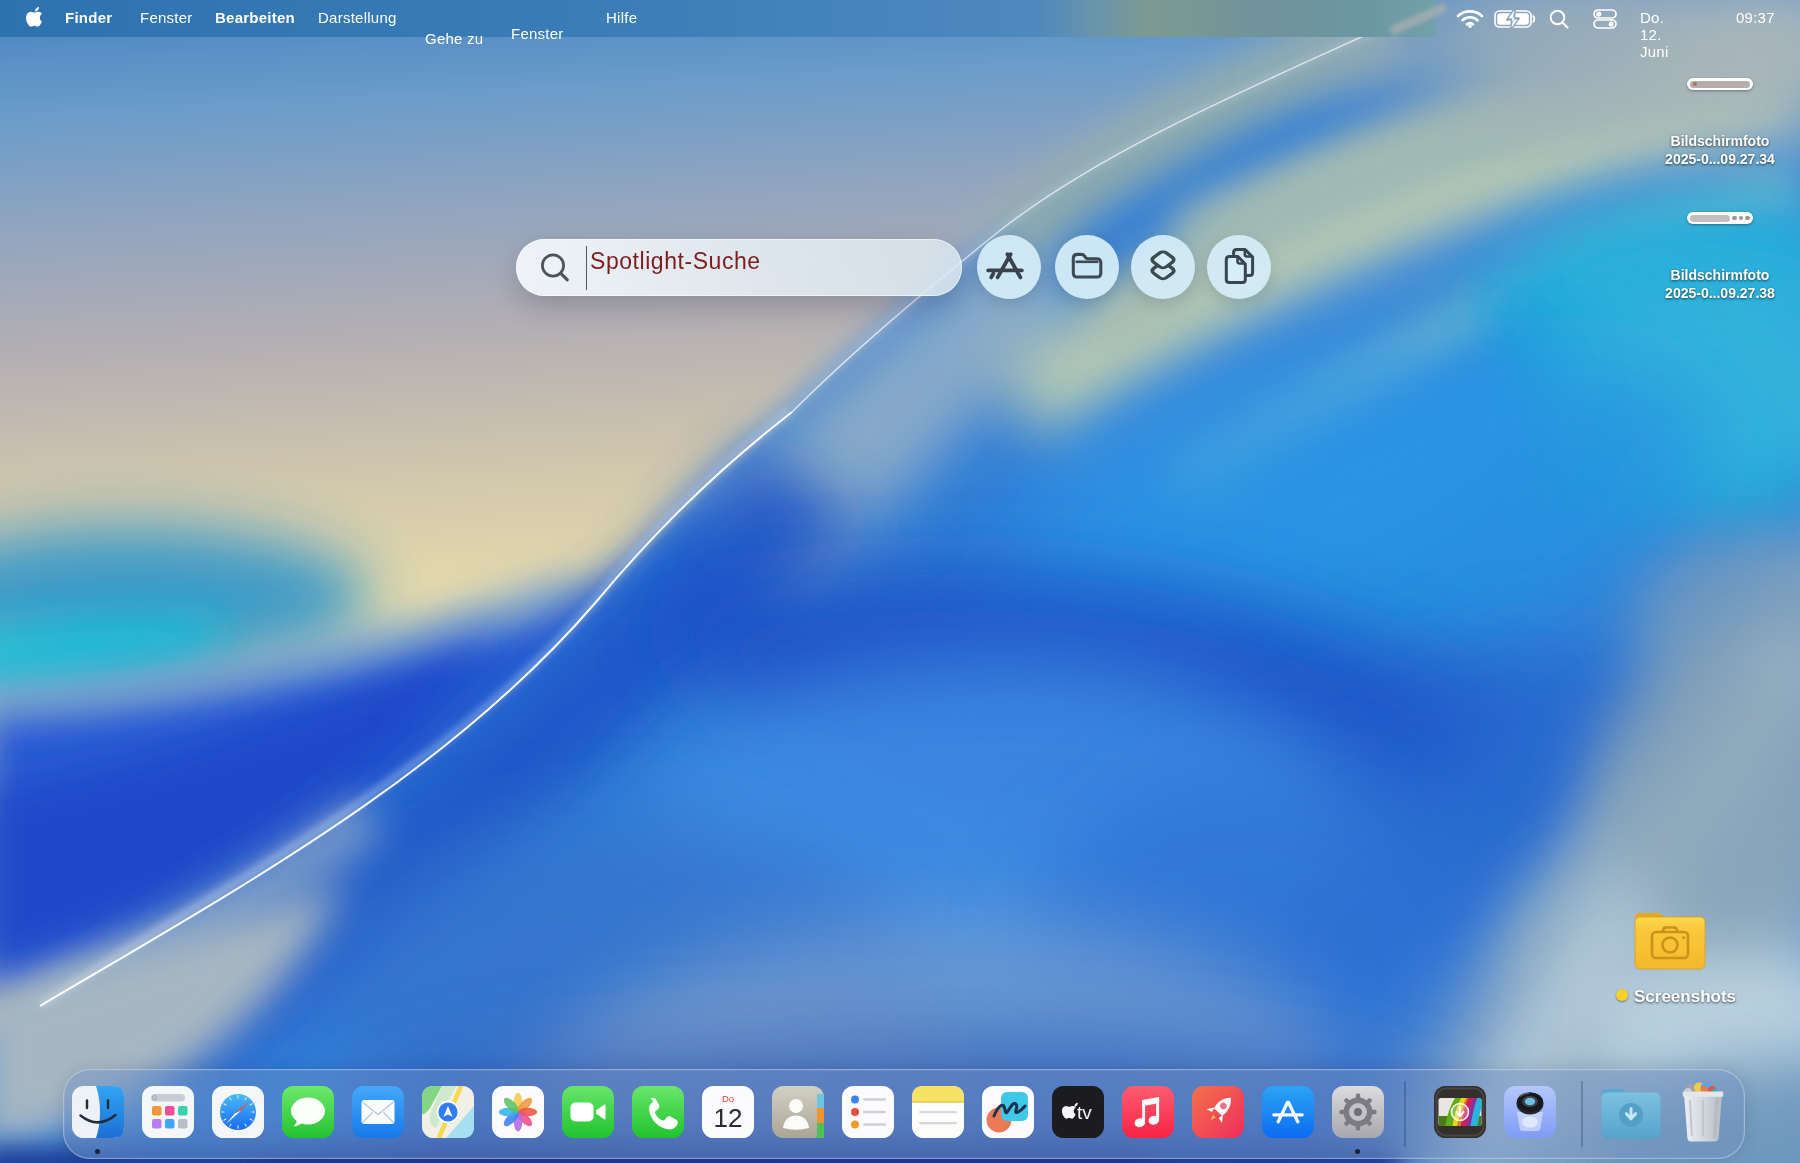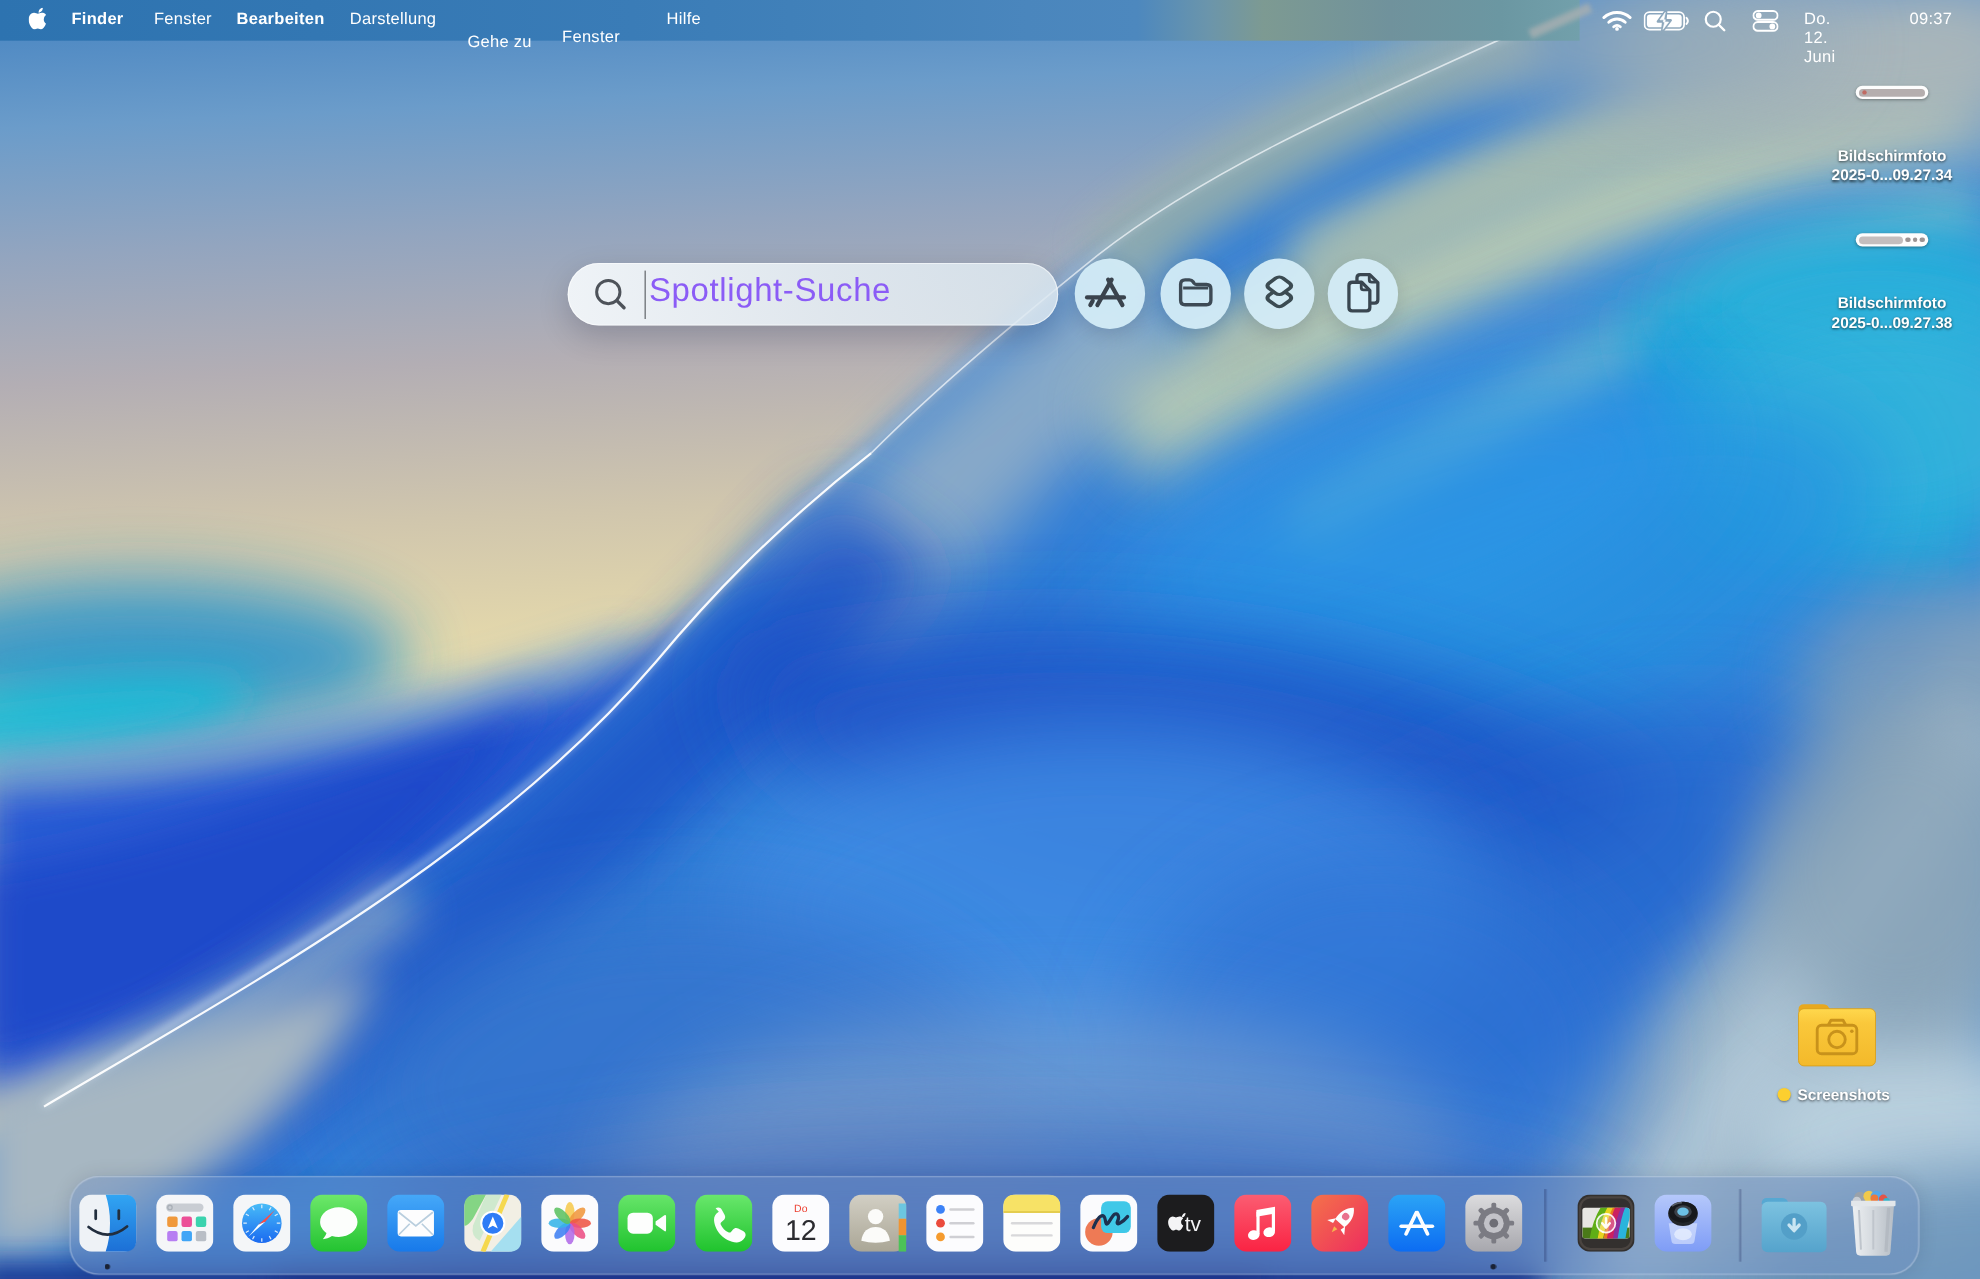--- a/index.html
+++ b/index.html
@@ -163,21 +163,21 @@
   <div class="abs" style="left:1736px;top:9px;">09:37</div>
   <div class="abs" style="left:1414px;top:-11px;width:9px;height:60px;background:rgba(168,175,178,0.8);transform:rotate(66deg);filter:blur(2px);"></div>
 </div>
 
 <div class="abs" style="left:516px;top:239px;width:446px;height:57px;border-radius:29px;background:linear-gradient(90deg,rgba(243,247,250,0.95),rgba(230,238,244,0.88) 55%,rgba(220,232,240,0.84));box-shadow:0 10px 28px rgba(0,0,30,0.18), inset 0 0 0 1px rgba(255,255,255,0.55);"></div>
 <svg class="abs" style="left:540px;top:252px" width="32" height="32" viewBox="0 0 32 32">
   <circle cx="13" cy="13.5" r="10.6" fill="none" stroke="#4e535a" stroke-width="2.7"></circle>
   <path d="M20.8,21.3 L27.3,27.8" stroke="#4e535a" stroke-width="3.1" stroke-linecap="round"></path>
 </svg>
 <div class="abs" style="left:585.5px;top:246px;width:1.8px;height:44px;background:#53575c;"></div>
-<div class="abs" style="left:590px;top:248px;font-size:30px;color:#8b5cf6;letter-spacing:0.55px;">Spotlight-Suche</div>
+<div class="abs" style="left:590px;top:248px;font-size:23px;color:#7f1d1d;letter-spacing:0.55px;">Spotlight-Suche</div>
 
 <div class="abs" style="left:977px;top:235px;width:64px;height:64px;border-radius:50%;background:rgba(211,236,247,0.94);box-shadow:0 6px 16px rgba(0,0,30,0.12);"></div>
 <div class="abs" style="left:1055px;top:235px;width:64px;height:64px;border-radius:50%;background:rgba(211,236,247,0.94);box-shadow:0 6px 16px rgba(0,0,30,0.12);"></div>
 <div class="abs" style="left:1131px;top:235px;width:64px;height:64px;border-radius:50%;background:rgba(211,236,247,0.94);box-shadow:0 6px 16px rgba(0,0,30,0.12);"></div>
 <div class="abs" style="left:1207px;top:235px;width:64px;height:64px;border-radius:50%;background:rgba(211,236,247,0.94);box-shadow:0 6px 16px rgba(0,0,30,0.12);"></div>
 
 <svg class="abs" style="left:977px;top:235px" width="64" height="64" viewBox="0 0 64 64">
   <g stroke="#3a434d" stroke-width="3.8" stroke-linecap="round" fill="none">
     <path d="M20.6,42.4 L33.6,19.2"></path>
     <path d="M43.4,42.4 L30.4,19.2"></path>
@@ -234,21 +234,21 @@
   <path d="M6,13 q0,-5 5,-5 h17 q4,0 5.5,3 l2,3.5 h-29.5 Z" fill="#e8a81e"></path>
   <rect x="6" y="12" width="70" height="52" rx="5" fill="url(#foldG)" stroke="#d89f1d" stroke-width="0.8"></rect>
   <g stroke="#c8921b" stroke-width="2.6" fill="none">
     <rect x="23" y="27" width="36" height="26" rx="4"></rect>
     <path d="M33,27 l2.5,-4.5 h11 L49,27" stroke-linejoin="round"></path>
     <circle cx="41" cy="40" r="7.5"></circle>
   </g>
   <circle cx="54.5" cy="32.5" r="1.6" fill="#c8921b"></circle>
 </svg>
 <div class="abs" style="left:1616px;top:989px;width:12px;height:12px;border-radius:50%;background:#fccf2f;box-shadow:0 1px 2px rgba(0,0,0,0.4);"></div>
-<div class="abs" style="left:1634px;top:987px;font-size:14px;font-weight:700;color:#fff;text-shadow:0 1px 2.5px rgba(0,0,0,0.65);">Screenshots</div>
+<div class="abs" style="left:1634px;top:987px;font-size:17px;font-weight:700;color:#fff;text-shadow:0 1px 2.5px rgba(0,0,0,0.65);">Screenshots</div>
 
 <div class="abs" id="dock" style="left:63px;top:1069px;width:1682px;height:90px;border-radius:27px;background:rgba(112,142,192,0.42);backdrop-filter:blur(16px);box-shadow:inset 0 0 0 1.2px rgba(255,255,255,0.32), 0 0 18px rgba(0,0,40,0.12);"></div>
 <div class="abs" style="left:1404px;top:1081px;width:1.5px;height:66px;background:rgba(30,40,90,0.28);"></div>
 <div class="abs" style="left:1581px;top:1081px;width:1.5px;height:66px;background:rgba(30,40,90,0.28);"></div>
 <div class="abs" style="left:95px;top:1149px;width:5px;height:5px;border-radius:50%;background:#1a2234;"></div>
 <div class="abs" style="left:1355px;top:1149px;width:5px;height:5px;border-radius:50%;background:#1a2234;"></div>
 <div id="dockicons">
       <svg class="abs" style="left:71.5px;top:1086px" width="52" height="52" viewBox="0 0 52 52">
         <defs>
           <linearGradient id="fin" x1="0" y1="0" x2="0" y2="1">

